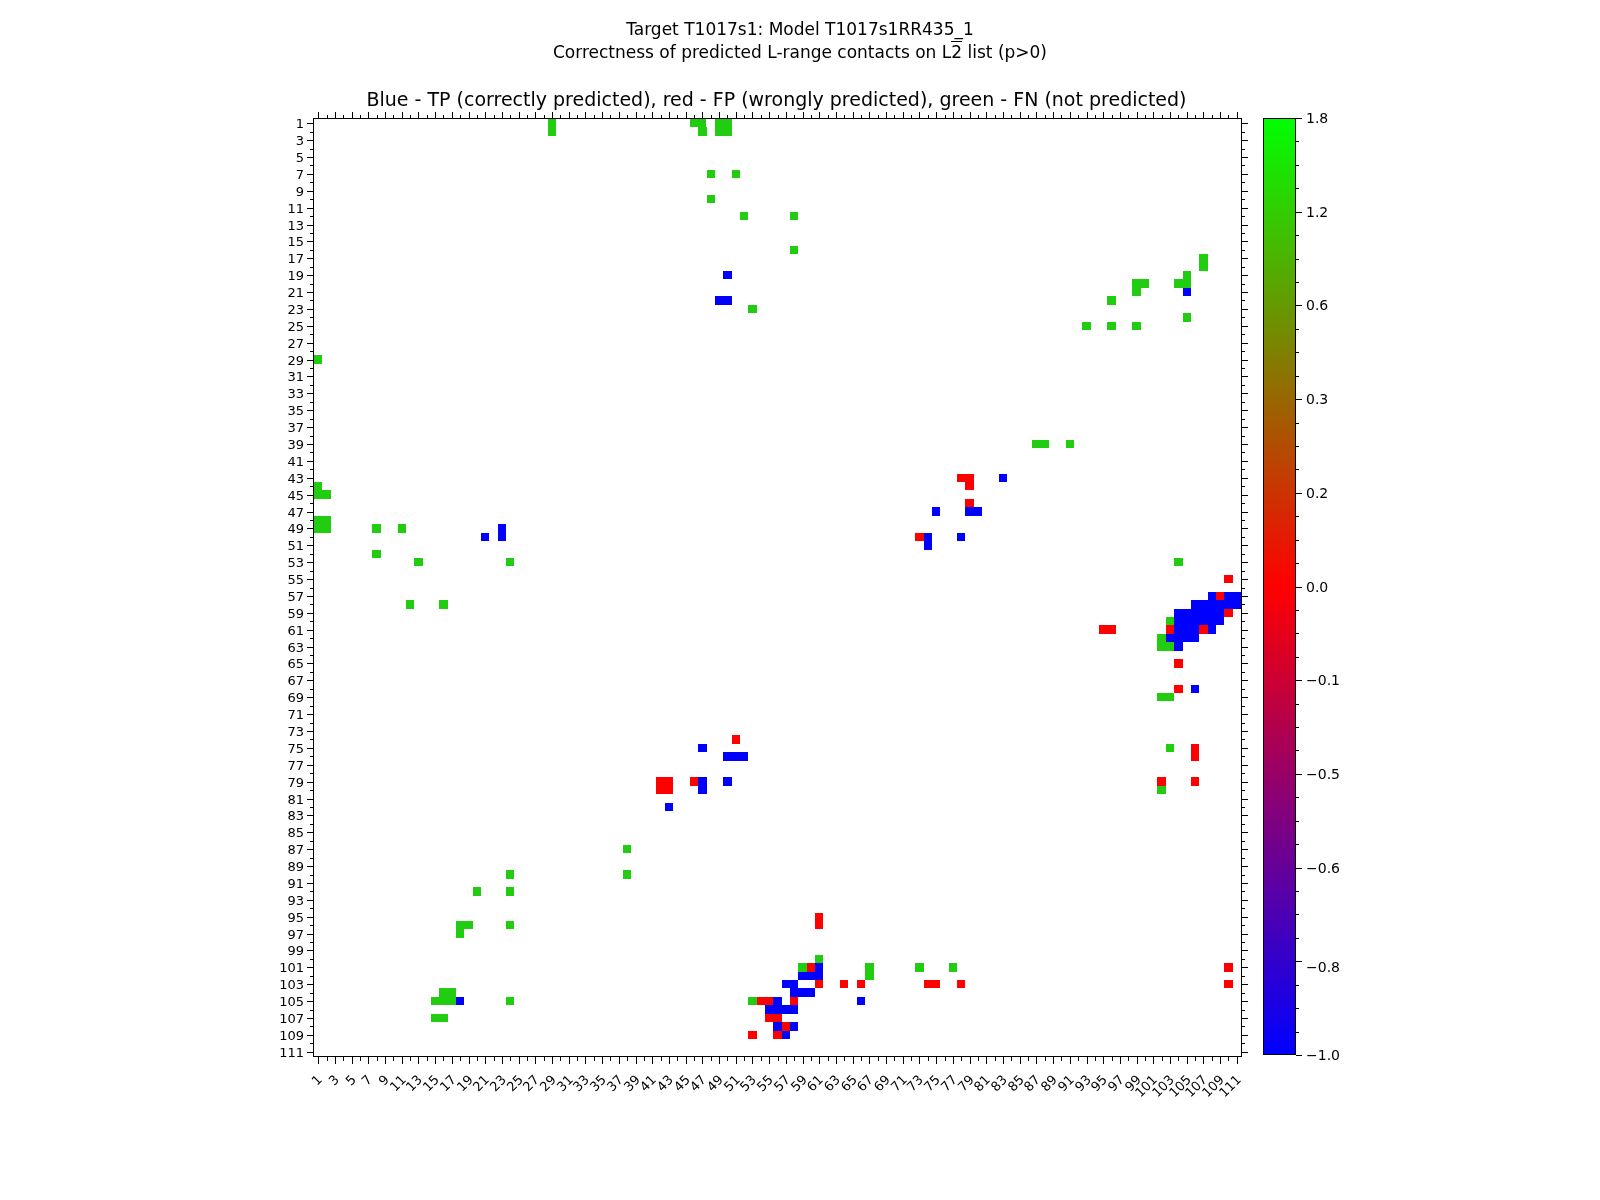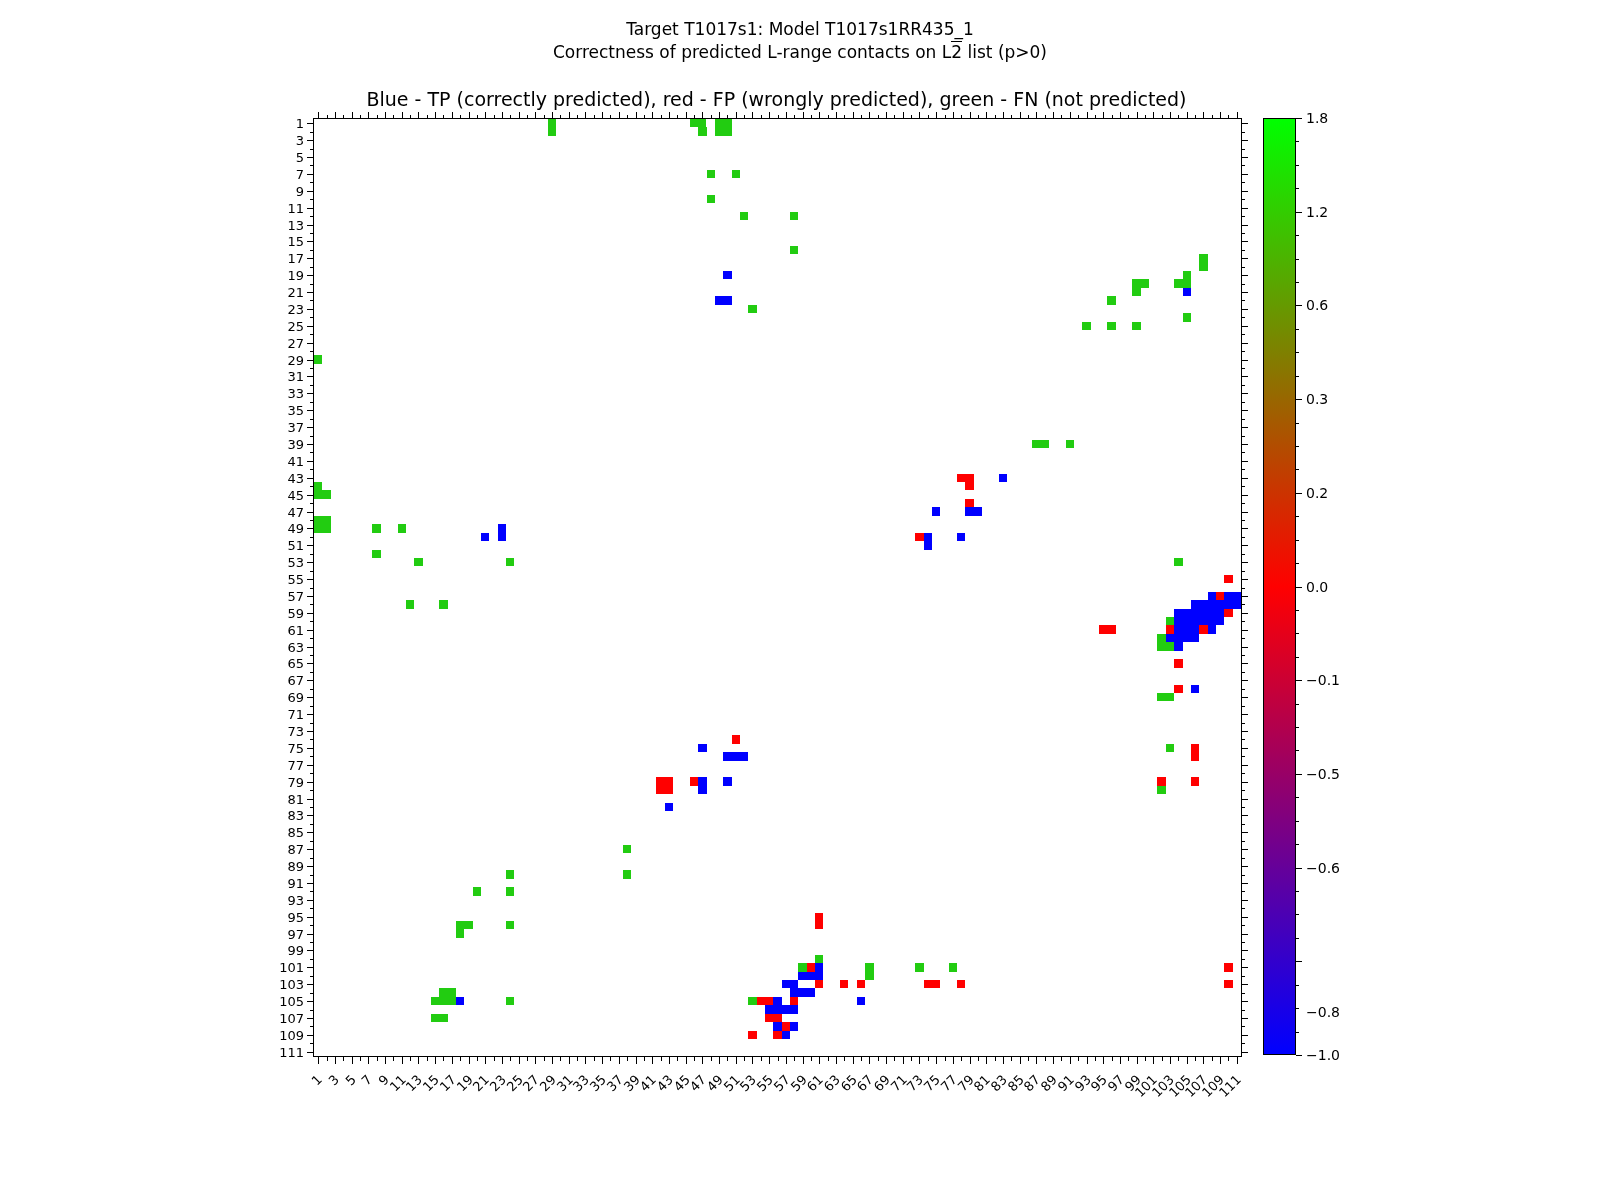--- a/index.html
+++ b/index.html
@@ -884,21 +884,21 @@
       <div class="cbar-label" style="top: 374.8px;">0.2</div>
       <div class="cbar-tick" style="top: 468.5px;"></div>
       <div class="cbar-label" style="top: 468.5px;">0.0</div>
       <div class="cbar-tick" style="top: 562.2px;"></div>
       <div class="cbar-label" style="top: 562.2px;">−0.1</div>
       <div class="cbar-tick" style="top: 655.9px;"></div>
       <div class="cbar-label" style="top: 655.9px;">−0.5</div>
       <div class="cbar-tick" style="top: 749.6px;"></div>
       <div class="cbar-label" style="top: 749.6px;">−0.6</div>
       <div class="cbar-tick" style="top: 843.3px;"></div>
-      <div class="cbar-label" style="top: 894px;">−0.8</div>
+      <div class="cbar-label" style="top: 849px;">−0.8</div>
       <div class="cbar-tick" style="top: 937px;"></div>
       <div class="cbar-label" style="top: 937px;">−1.0</div>
       <div class="cbar-tick minor" style="top: 913.57px;"></div>
       <div class="cbar-tick minor" style="top: 890.15px;"></div>
       <div class="cbar-tick minor" style="top: 866.73px;"></div>
       <div class="cbar-tick minor" style="top: 819.88px;"></div>
       <div class="cbar-tick minor" style="top: 796.45px;"></div>
       <div class="cbar-tick minor" style="top: 773.02px;"></div>
       <div class="cbar-tick minor" style="top: 726.18px;"></div>
       <div class="cbar-tick minor" style="top: 702.75px;"></div>

